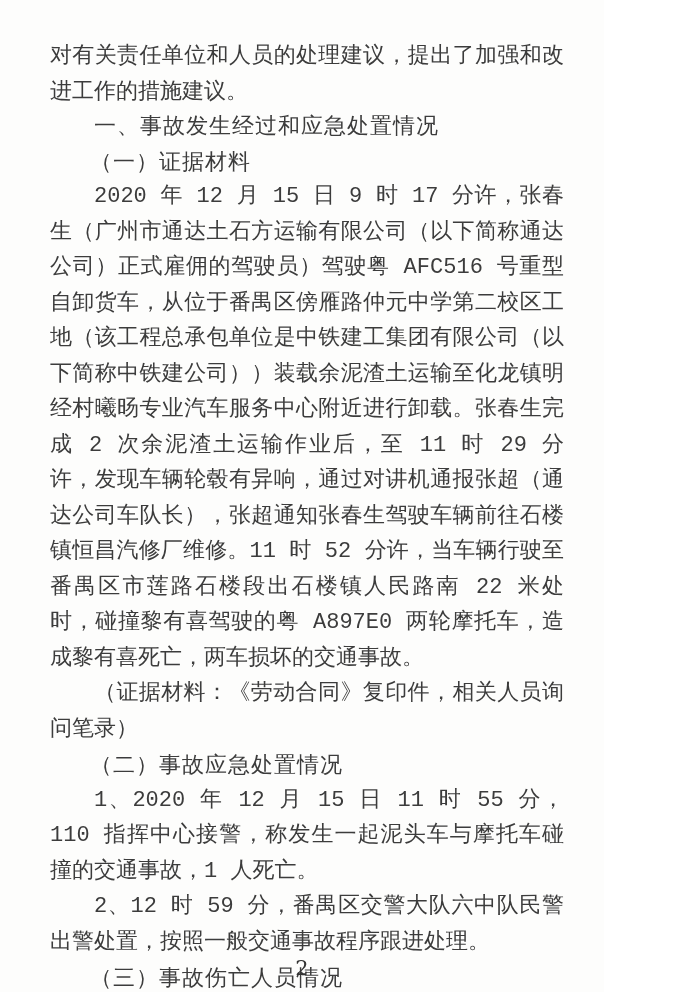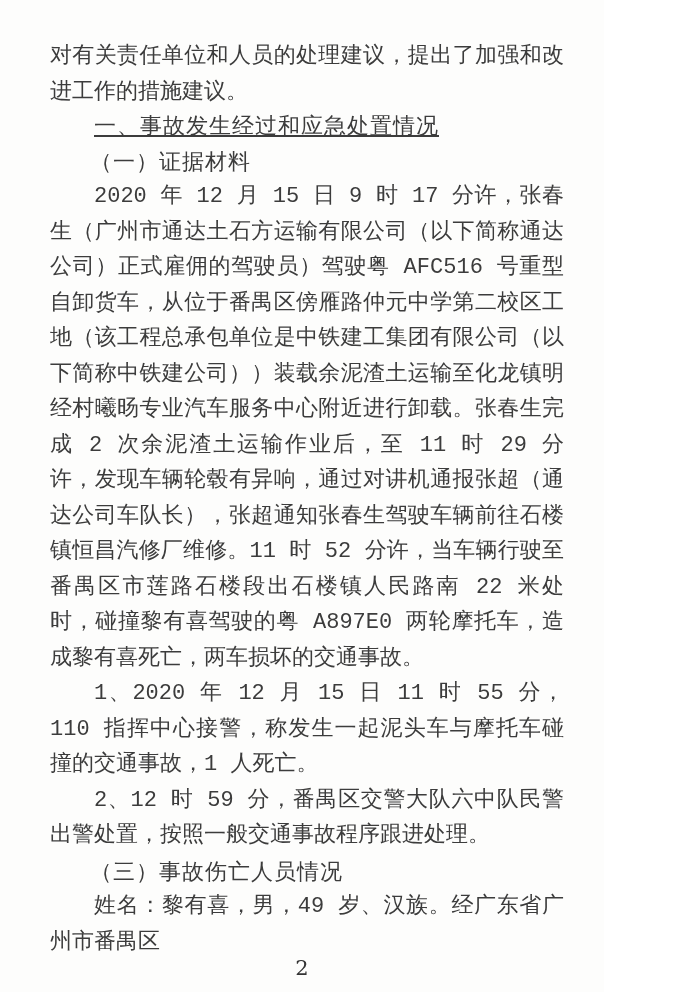--- a/index.html
+++ b/index.html
@@ -32,21 +32,20 @@
   }
   .para-indent {
     text-indent: 44px;
     font-family: Liberation Mono, monospace;
   }
   .h1 {
     font-family: "DejaVu Sans", "Liberation Sans", sans-serif;
     font-weight: bold;
     text-indent: 44px;
     letter-spacing: 1px;
-    text-decoration: underline;
   }
   .h2 {
     font-weight: bold;
     text-indent: 40px;
     letter-spacing: 1px;
   }
   .page-number {
     position: absolute;
     bottom: 12px;
     left: 0;
@@ -63,21 +62,23 @@
   <div class="text-block">
 
     <p>对有关责任单位和人员的处理建议，提出了加强和改进工作的措施建议。</p>
 
     <h2 class="h1">一、事故发生经过和应急处置情况</h2>
 
     <h3 class="h2">（一）证据材料</h3>
 
     <p class="para-indent">2020 年 12 月 15 日 9 时 17 分许，张春生（广州市通达土石方运输有限公司（以下简称通达公司）正式雇佣的驾驶员）驾驶粤 AFC516 号重型自卸货车，从位于番禺区傍雁路仲元中学第二校区工地（该工程总承包单位是中铁建工集团有限公司（以下简称中铁建公司））装载余泥渣土运输至化龙镇明经村曦旸专业汽车服务中心附近进行卸载。张春生完成 2 次余泥渣土运输作业后，至 11 时 29 分许，发现车辆轮毂有异响，通过对讲机通报张超（通达公司车队长），张超通知张春生驾驶车辆前往石楼镇恒昌汽修厂维修。11 时 52 分许，当车辆行驶至番禺区市莲路石楼段出石楼镇人民路南 22 米处时，碰撞黎有喜驾驶的粤 A897E0 两轮摩托车，造成黎有喜死亡，两车损坏的交通事故。</p>
 
+    <p class="para-indent">（证据材料：《劳动合同》复印件，相关人员询问笔录）</p>
 
+    <h3 class="h2">（二）事故应急处置情况</h3>
 
     <p class="para-indent">1、2020 年 12 月 15 日 11 时 55 分，110 指挥中心接警，称发生一起泥头车与摩托车碰撞的交通事故，1 人死亡。</p>
 
     <p class="para-indent">2、12 时 59 分，番禺区交警大队六中队民警出警处置，按照一般交通事故程序跟进处理。</p>
 
 
     <h3 class="h2">（三）事故伤亡人员情况</h3>
 
     <p class="para-indent">姓名：黎有喜，男，49 岁、汉族。经广东省广州市番禺区</p>
 

